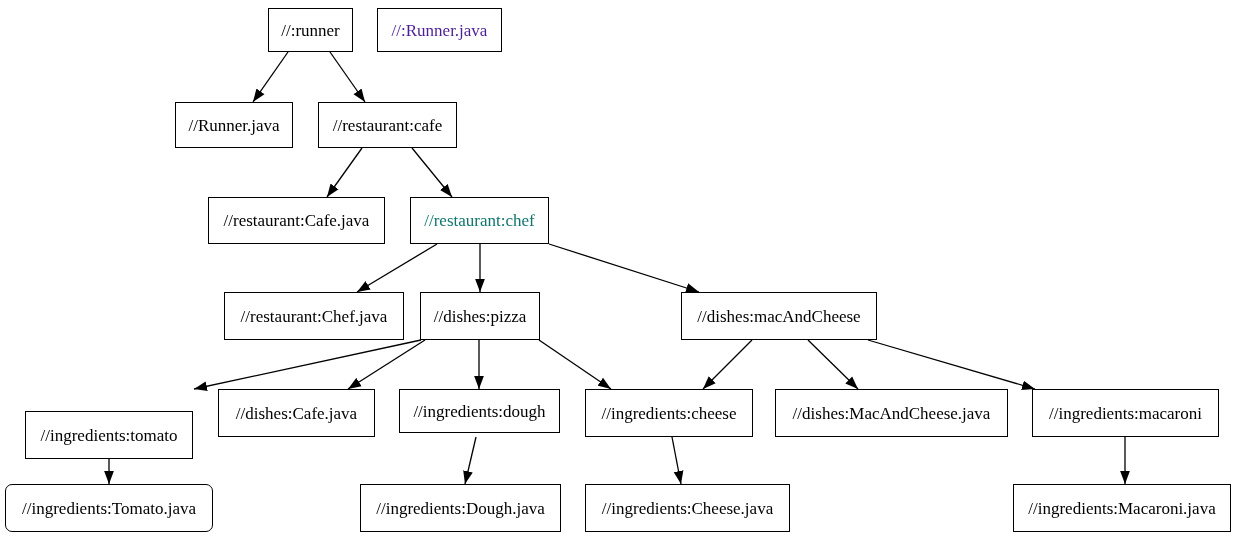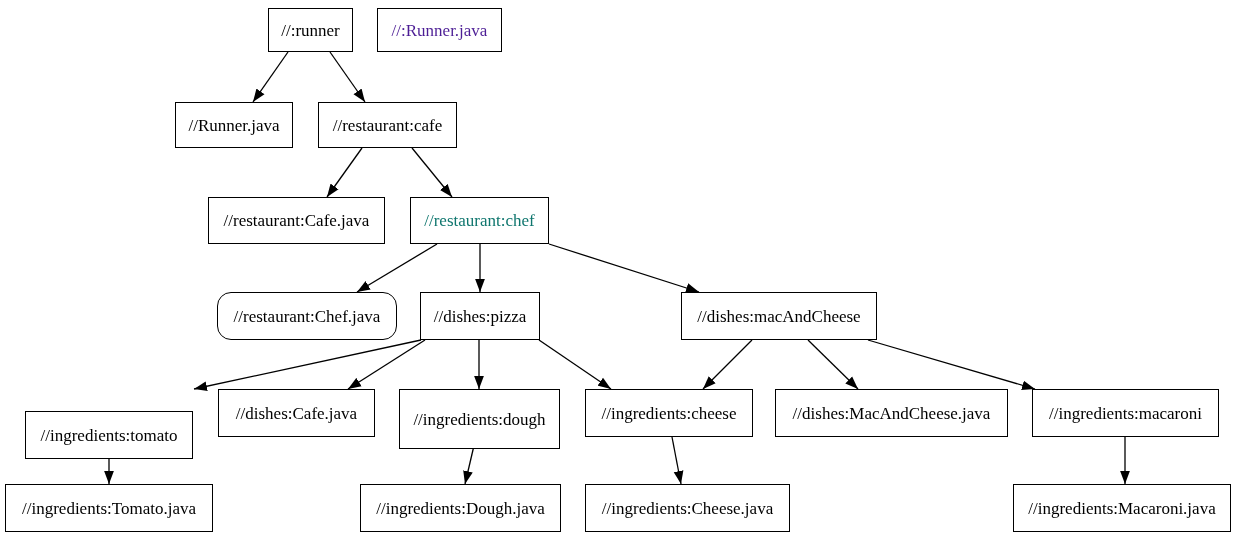--- a/index.html
+++ b/index.html
@@ -72,27 +72,27 @@
       <line x1="672" y1="437" x2="681" y2="484" stroke="#000000" stroke-width="1.3" marker-end="url(#arrowhead)"></line>
       <line x1="1125" y1="437" x2="1125" y2="484" stroke="#000000" stroke-width="1.3" marker-end="url(#arrowhead)"></line>
     </svg>
   <div id="node-layer" class="node-layer">
       <div class="node" style="left: 268px; top: 8px; width: 85px; height: 44px; background: rgb(255, 255, 255); border-color: rgb(0, 0, 0); color: rgb(0, 0, 0);">//:runner</div>
       <div class="node" style="left: 377px; top: 8px; width: 125px; height: 44px; background: rgb(255, 255, 255); border-color: rgb(0, 0, 0); color: #4c1d95;">//:Runner.java</div>
       <div class="node" style="left: 175px; top: 102px; width: 118px; height: 46px; background: rgb(255, 255, 255); border-color: rgb(0, 0, 0); color: rgb(0, 0, 0);">//Runner.java</div>
       <div class="node" style="left: 318px; top: 102px; width: 139px; height: 46px; background: rgb(255, 255, 255); border-color: rgb(0, 0, 0); color: rgb(0, 0, 0);">//restaurant:cafe</div>
       <div class="node" style="left: 208px; top: 197px; width: 177px; height: 47px; background: rgb(255, 255, 255); border-color: rgb(0, 0, 0); color: rgb(0, 0, 0);">//restaurant:Cafe.java</div>
       <div class="node" style="left: 410px; top: 197px; width: 139px; height: 47px; background: rgb(255, 255, 255); border-color: rgb(0, 0, 0); color: #0f766e;">//restaurant:chef</div>
-      <div class="node" style="left: 217px; top: 292px; width: 180px; height: 48px; background: rgb(255, 255, 255); border-color: rgb(0, 0, 0); color: rgb(0, 0, 0); border-radius: 14px;">//restaurant:Chef.java</div>
+      <div class="node" style="left: 224px; top: 292px; width: 180px; height: 48px; background: rgb(255, 255, 255); border-color: rgb(0, 0, 0); color: rgb(0, 0, 0);">//restaurant:Chef.java</div>
       <div class="node" style="left: 420px; top: 292px; width: 120px; height: 48px; background: rgb(255, 255, 255); border-color: rgb(0, 0, 0); color: rgb(0, 0, 0);">//dishes:pizza</div>
       <div class="node" style="left: 681px; top: 292px; width: 196px; height: 48px; background: rgb(255, 255, 255); border-color: rgb(0, 0, 0); color: rgb(0, 0, 0);">//dishes:macAndCheese</div>
       <div class="node" style="left: 25px; top: 411px; width: 168px; height: 48px; background: rgb(255, 255, 255); border-color: rgb(0, 0, 0); color: rgb(0, 0, 0);">//ingredients:tomato</div>
       <div class="node" style="left: 218px; top: 389px; width: 157px; height: 48px; background: rgb(255, 255, 255); border-color: rgb(0, 0, 0); color: rgb(0, 0, 0);">//dishes:Cafe.java</div>
-      <div class="node" style="left: 399px; top: 389px; width: 161px; height: 60px; background: rgb(255, 255, 255); border-color: rgb(0, 0, 0); color: rgb(0, 0, 0);">//ingredients:dough</div>
+      <div class="node" style="left: 399px; top: 389px; width: 161px; height: 44px; background: rgb(255, 255, 255); border-color: rgb(0, 0, 0); color: rgb(0, 0, 0);">//ingredients:dough</div>
       <div class="node" style="left: 585px; top: 389px; width: 168px; height: 48px; background: rgb(255, 255, 255); border-color: rgb(0, 0, 0); color: rgb(0, 0, 0);">//ingredients:cheese</div>
       <div class="node" style="left: 775px; top: 389px; width: 233px; height: 48px; background: rgb(255, 255, 255); border-color: rgb(0, 0, 0); color: rgb(0, 0, 0);">//dishes:MacAndCheese.java</div>
       <div class="node" style="left: 1032px; top: 389px; width: 187px; height: 48px; background: rgb(255, 255, 255); border-color: rgb(0, 0, 0); color: rgb(0, 0, 0);">//ingredients:macaroni</div>
-      <div class="node" style="left: 5px; top: 484px; width: 208px; height: 48px; background: rgb(255, 255, 255); border-color: rgb(0, 0, 0); color: rgb(0, 0, 0);">//ingredients:Tomato.java</div>
+      <div class="node" style="left: 5px; top: 484px; width: 208px; height: 48px; background: rgb(255, 255, 255); border-color: rgb(0, 0, 0); color: rgb(0, 0, 0); border-radius: 7px;">//ingredients:Tomato.java</div>
       <div class="node" style="left: 360px; top: 484px; width: 201px; height: 48px; background: rgb(255, 255, 255); border-color: rgb(0, 0, 0); color: rgb(0, 0, 0);">//ingredients:Dough.java</div>
       <div class="node" style="left: 585px; top: 484px; width: 205px; height: 48px; background: rgb(255, 255, 255); border-color: rgb(0, 0, 0); color: rgb(0, 0, 0);">//ingredients:Cheese.java</div>
       <div class="node" style="left: 1013px; top: 484px; width: 218px; height: 48px; background: rgb(255, 255, 255); border-color: rgb(0, 0, 0); color: rgb(0, 0, 0);">//ingredients:Macaroni.java</div>
     </div>
 </div>
 
 </body></html>

